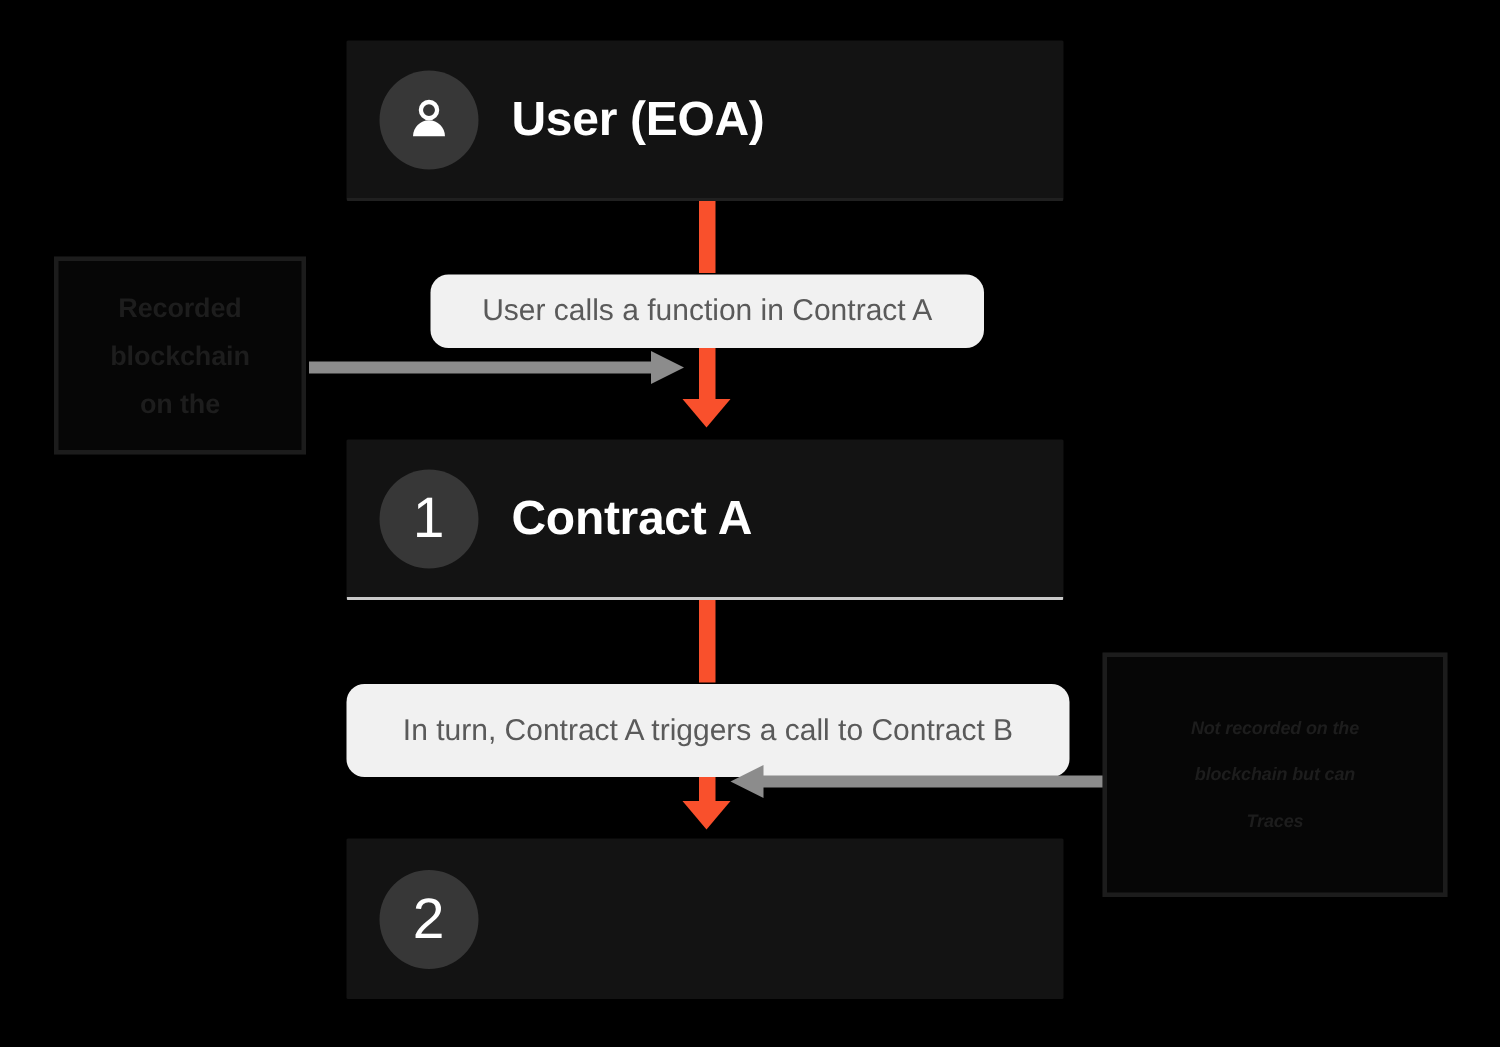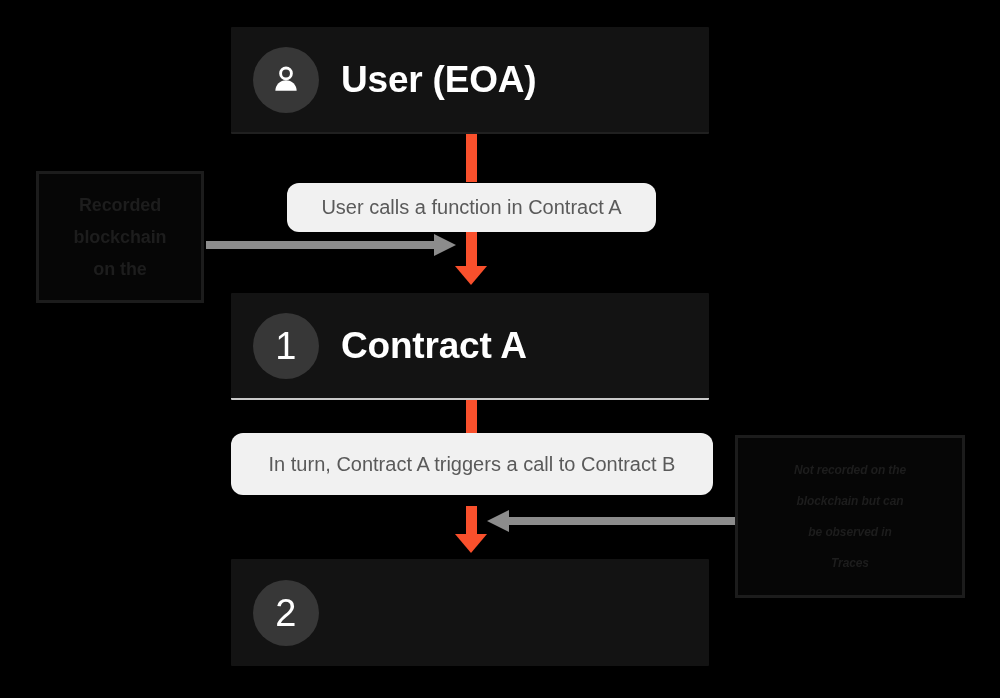--- a/index.html
+++ b/index.html
@@ -54,21 +54,21 @@
   .node-badge .num {
     font-size: 38px;
     font-weight: 300;
     line-height: 1;
     color: #ffffff;
     letter-spacing: 0.5px;
   }
   .node-label {
     margin-left: 22px;
     color: #ffffff;
-    font-size: 37px;
+    font-size: 32px;
     font-weight: bold;
     letter-spacing: -0.2px;
     white-space: nowrap;
   }
 
   #node-user  { top: 27px; }
   #node-a     { top: 293px; }
   #node-b     { top: 559px; }
 
   
@@ -114,21 +114,21 @@
     border-radius: 12px;
   }
   #caption-1 {
     left: 287px;
     top: 183px;
     width: 369px;
     height: 49px;
   }
   #caption-2 {
     left: 231px;
-    top: 433px;
+    top: 456px;
     width: 482px;
     height: 62px;
   }
 
   
   .annotation {
     position: absolute;
     background: #060606;
     border: 3px solid #1c1c1c;
     box-sizing: border-box;
@@ -235,21 +235,20 @@
   </div>
   <div class="gray-arrow" id="gray-arrow-left">
     <div class="bar"></div>
     <div class="tip"></div>
   </div>
 
   <div class="annotation" id="annotation-right">
     <div>
       <div>Not recorded on the</div>
       <div>blockchain but can</div>
-      <div>be observed in</div>
       <div>Traces</div>
     </div>
   </div>
   <div class="gray-arrow" id="gray-arrow-right">
     <div class="bar"></div>
     <div class="tip"></div>
   </div>
 
 </div>
 

